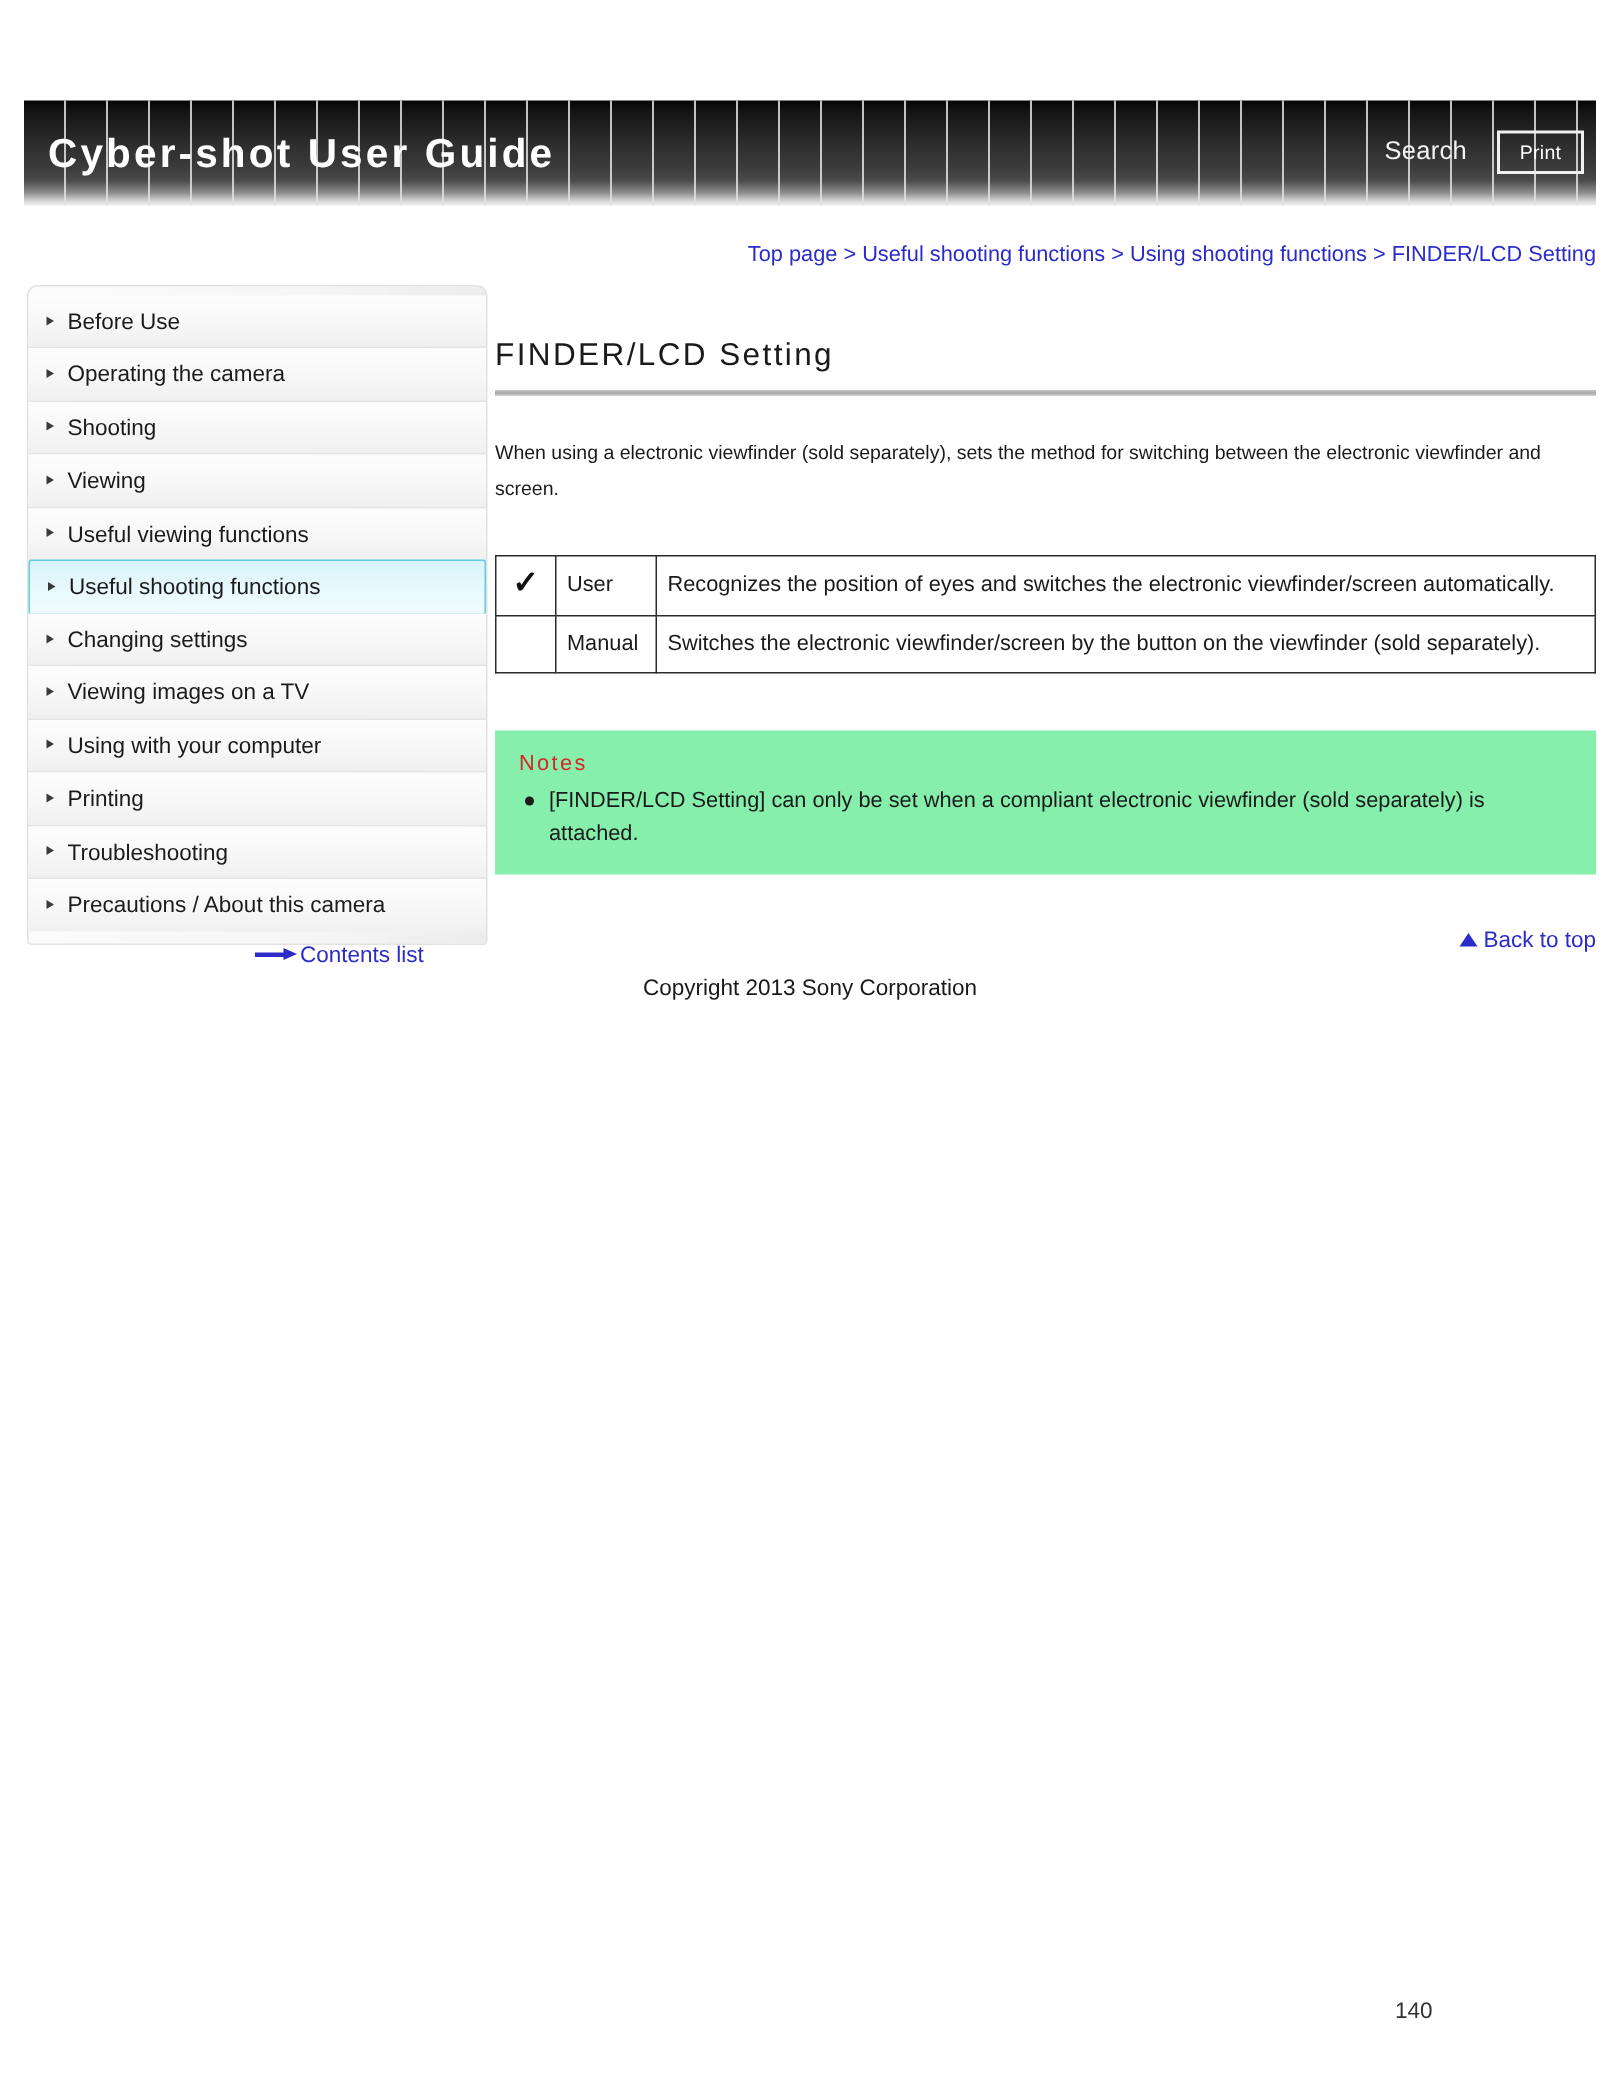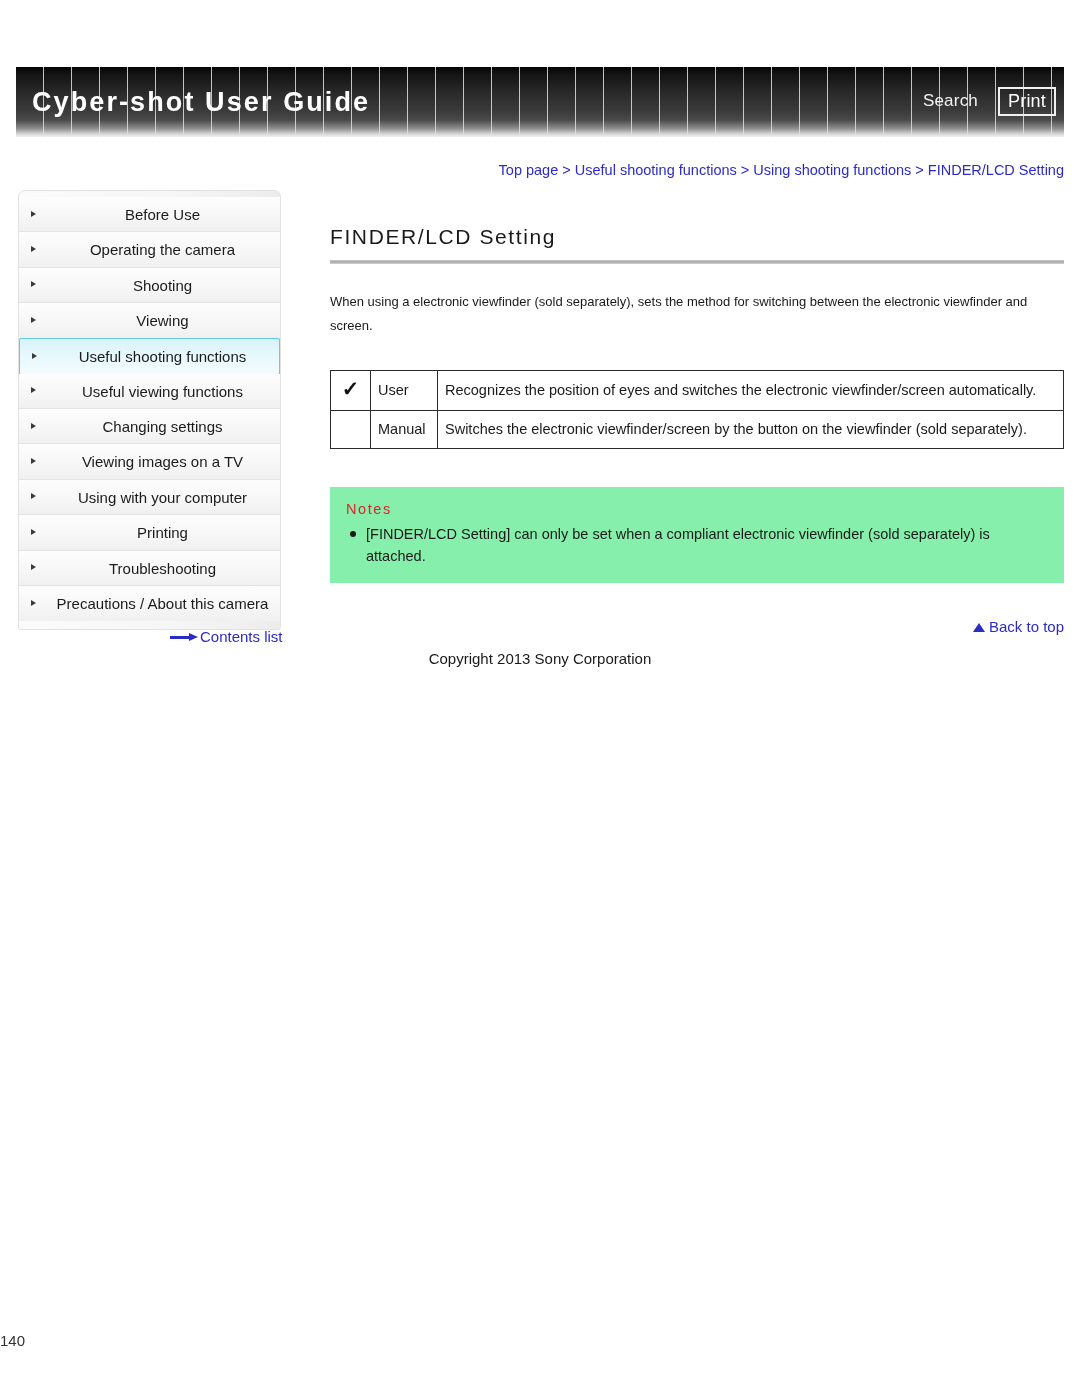--- a/index.html
+++ b/index.html
@@ -55,21 +55,21 @@
     font-size: 17px;
     letter-spacing: 0.2px;
     white-space: nowrap;
   }
   .banner-print {
     position: absolute;
     right: 8px; top: 20px;
     width: 58px; height: 29px;
     border: 2px solid #f0f0f0;
     color: #ffffff;
-    font-size: 18px;
+    font-size: 13px;
     line-height: 25px;
     text-align: center;
     background: transparent;
     letter-spacing: 0.2px;
   }
 
   
   .breadcrumb {
     position: absolute;
     left: 0; top: 162px;
@@ -77,26 +77,25 @@
     text-align: right;
     font-size: 14.5px;
     color: #2b2bc8;
     white-space: nowrap;
   }
 
   
   .sidebar {
     position: absolute;
     left: 18px; top: 190px;
-    width: 263px;
+    width: 307px;
     background: linear-gradient(to right, #fbfbfb 0%, #f6f6f6 60%, #ececec 100%);
     border: 1px solid #e2e2e2;
     border-radius: 7px 7px 3px 3px;
     padding: 6px 0 8px 0;
-    text-align: center;
   }
   .nav-item {
     position: relative;
     height: 35.4px;
     line-height: 35.4px;
     padding-left: 26px;
     font-size: 15px;
     color: #1b1b1b;
     border-bottom: 1px solid #e3e3e3;
     white-space: nowrap;
@@ -261,21 +260,21 @@
     left: 0; top: 650px;
     width: 1080px;
     text-align: center;
     font-size: 15px;
     color: #1a1a1a;
   }
   .page-number {
     position: absolute;
     left: 0; top: 1332px;
     width: 955px;
-    text-align: left;
+    text-align: right;
     font-size: 15px;
     color: #333333;
   }
 </style>
 </head>
 <body>
 
 <div class="page">
 
   <div class="banner">
@@ -284,22 +283,22 @@
     <div class="banner-print">Print</div>
   </div>
 
   <div class="breadcrumb">Top page &gt; Useful shooting functions &gt; Using shooting functions &gt; FINDER/LCD Setting</div>
 
   <div class="sidebar" id="sidebar">
       <div class="nav-item"><span class="bullet"></span><span>Before Use</span></div>
       <div class="nav-item"><span class="bullet"></span><span>Operating the camera</span></div>
       <div class="nav-item"><span class="bullet"></span><span>Shooting</span></div>
       <div class="nav-item"><span class="bullet"></span><span>Viewing</span></div>
+      <div class="nav-item"><span class="bullet"></span><span>Useful viewing functions</span></div>
       <div class="nav-item active"><span class="bullet"></span><span>Useful shooting functions</span></div>
-      <div class="nav-item"><span class="bullet"></span><span>Useful viewing functions</span></div>
       <div class="nav-item"><span class="bullet"></span><span>Changing settings</span></div>
       <div class="nav-item"><span class="bullet"></span><span>Viewing images on a TV</span></div>
       <div class="nav-item"><span class="bullet"></span><span>Using with your computer</span></div>
       <div class="nav-item"><span class="bullet"></span><span>Printing</span></div>
       <div class="nav-item"><span class="bullet"></span><span>Troubleshooting</span></div>
       <div class="nav-item"><span class="bullet"></span><span>Precautions / About this camera</span></div>
     </div>
 
   <div class="contents-link">
     <span class="arrow"></span><span>Contents list</span>

